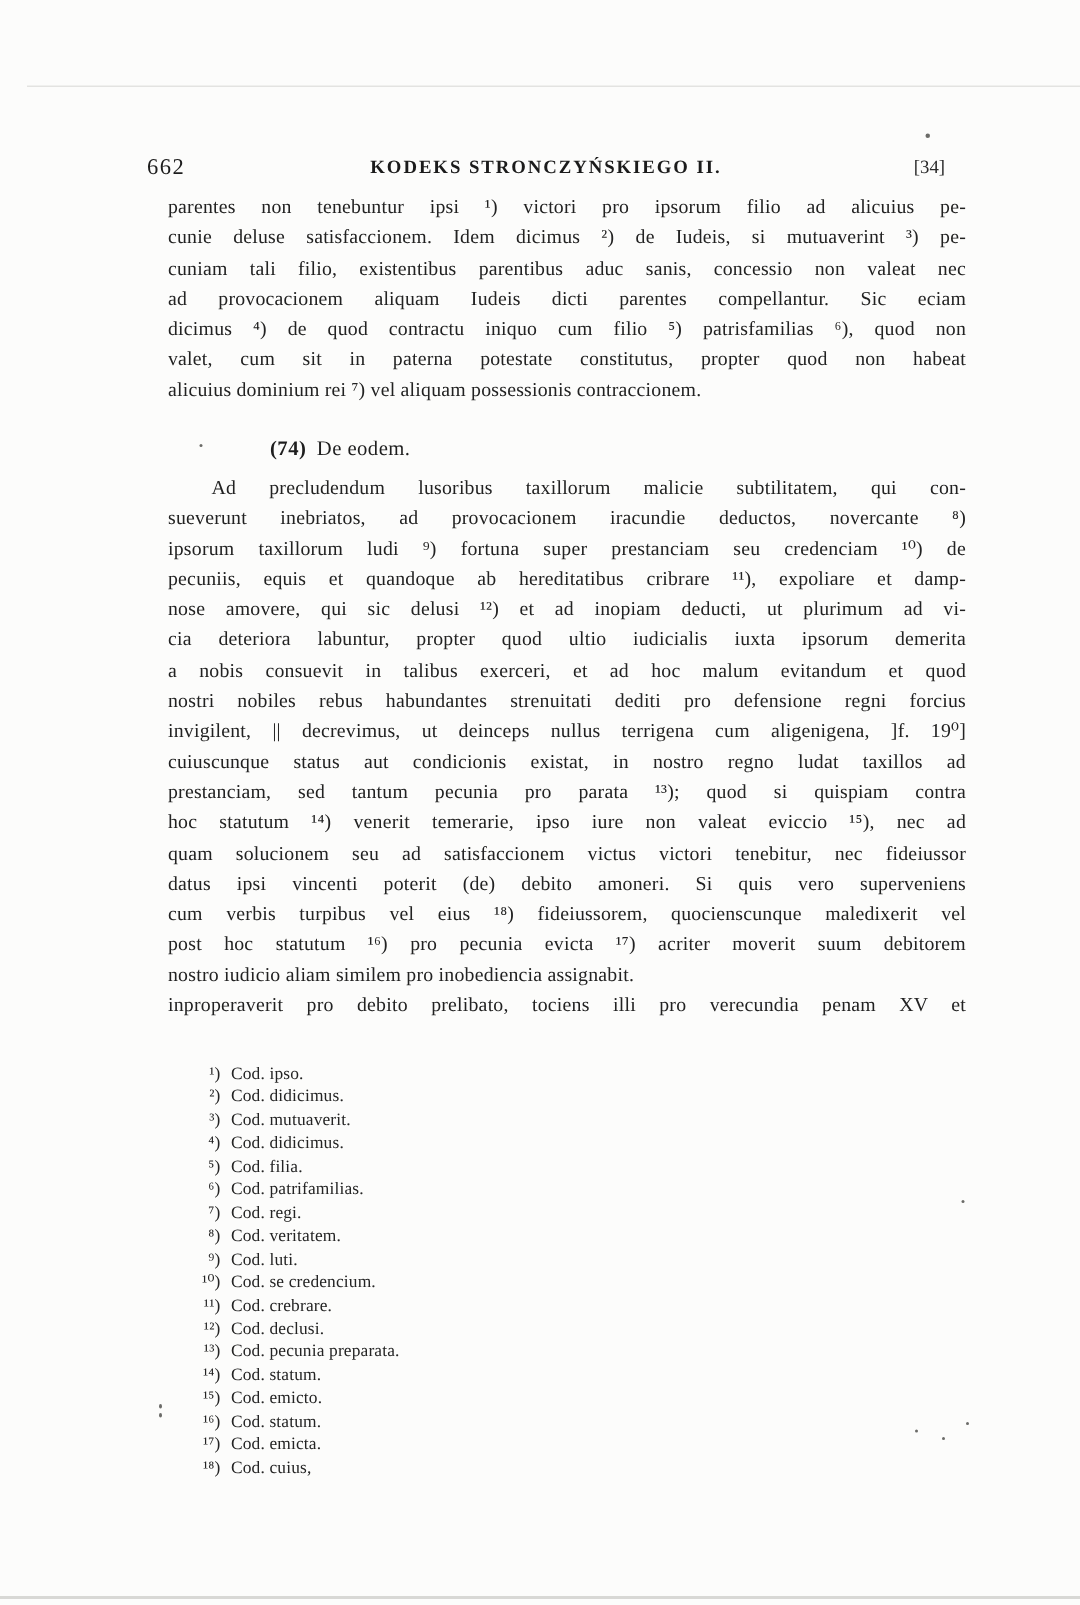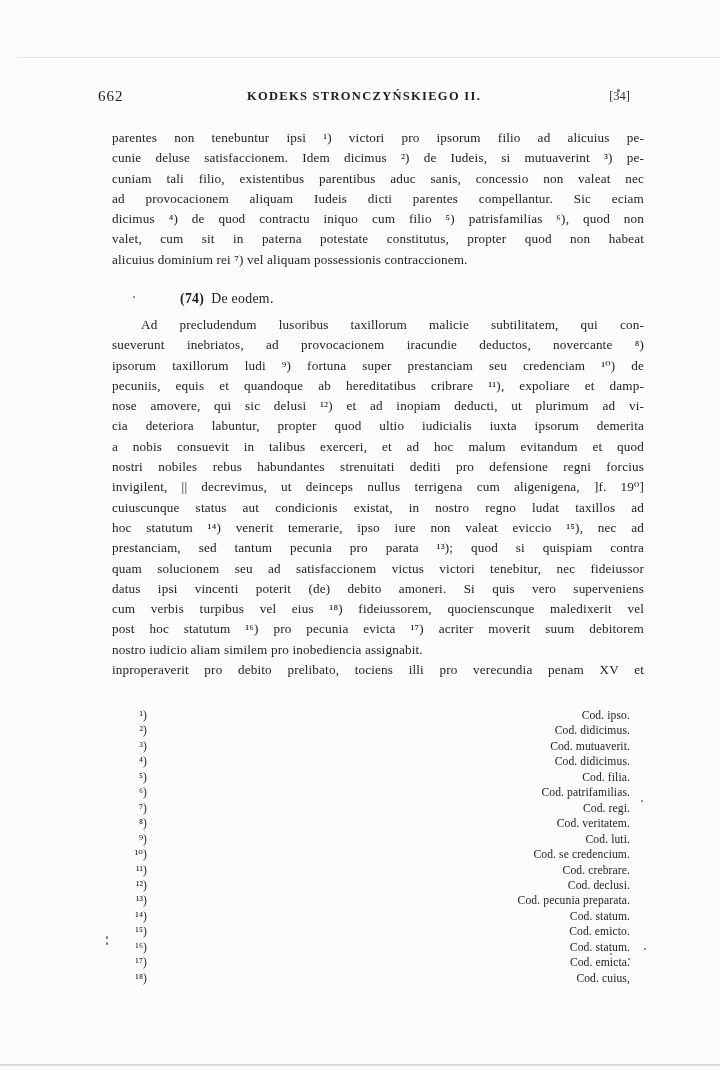--- a/index.html
+++ b/index.html
@@ -17,22 +17,22 @@
     position: absolute; left: 18px; top: 57px; width: 702px; height: 1px;
     background: #e3e3e1;
   }
   .scan-line-bottom {
     position: absolute; left: 0; top: 1064px; width: 720px; height: 2px;
     background: #d8d8d5;
   }
   .speck { position: absolute; background: #6b6b68; border-radius: 50%; }
 
   .header {
-    position: absolute; top: 88px; left: 98px; width: 532px;
-    display: flex; align-items: center;
+    position: absolute; top: 104px; left: 98px; width: 532px;
+    display: flex; align-items: flex-start;
   }
   .header .pgnum {
     width: 70px; font-size: 15px; letter-spacing: 1px; color: #1d1d1d;
   }
   .header .title {
     flex: 1; text-align: center; font-weight: bold; font-size: 12.5px;
     letter-spacing: 1.3px; color: #1b1b1b;
   }
   .header .folio {
     width: 70px; text-align: right; font-size: 12.5px; color: #2a2a2a;
@@ -55,21 +55,21 @@
     font-size: 13.8px; color: #1e1e1e; letter-spacing: 0.3px;
   }
   .heading .hnum { font-weight: bold; margin-right: 7px; }
 
   .footnotes { position: absolute; top: 708px; left: 98px; width: 532px; }
   .fn-row {
     display: flex; align-items: baseline;
     font-size: 11.6px; line-height: 15.45px; letter-spacing: 0.1px; color: #242424;
   }
   .fn-num { width: 56px; text-align: right; padding-right: 7px; box-sizing: border-box; }
-  .fn-text { flex: 1; text-align: right; }
+  .fn-text { flex: 1; }
 </style>
 </head>
 <body>
 
 <div class="page">
 
   <div class="scan-line-top"></div>
   <div class="scan-line-bottom"></div>
 
   <div class="header">
@@ -96,22 +96,22 @@
     <div class="jl indent">Ad precludendum lusoribus taxillorum malicie subtilitatem, qui con-</div>
     <div class="jl">sueverunt inebriatos, ad provocacionem iracundie deductos, novercante ⁸)</div>
     <div class="jl">ipsorum taxillorum ludi ⁹) fortuna super prestanciam seu credenciam ¹⁰) de</div>
     <div class="jl">pecuniis, equis et quandoque ab hereditatibus cribrare ¹¹), expoliare et damp-</div>
     <div class="jl">nose amovere, qui sic delusi ¹²) et ad inopiam deducti, ut plurimum ad vi-</div>
     <div class="jl">cia deteriora labuntur, propter quod ultio iudicialis iuxta ipsorum demerita</div>
     <div class="jl">a nobis consuevit in talibus exerceri, et ad hoc malum evitandum et quod</div>
     <div class="jl">nostri nobiles rebus habundantes strenuitati dediti pro defensione regni forcius</div>
     <div class="jl">invigilent, || decrevimus, ut deinceps nullus terrigena cum aligenigena, ]f. 19⁰]</div>
     <div class="jl">cuiuscunque status aut condicionis existat, in nostro regno ludat taxillos ad</div>
+    <div class="jl">prestanciam, sed tantum pecunia pro parata ¹³); quod si quispiam contra</div>
     <div class="jl">hoc statutum ¹⁴) venerit temerarie, ipso iure non valeat eviccio ¹⁵), nec ad</div>
-    <div class="jl">prestanciam, sed tantum pecunia pro parata ¹³); quod si quispiam contra</div>
     <div class="jl">quam solucionem seu ad satisfaccionem victus victori tenebitur, nec fideiussor</div>
     <div class="jl">datus ipsi vincenti poterit (de) debito amoneri. Si quis vero superveniens</div>
     <div class="jl">cum verbis turpibus vel eius ¹⁸) fideiussorem, quocienscunque maledixerit vel</div>
     <div class="jl">post hoc statutum ¹⁶) pro pecunia evicta ¹⁷) acriter moverit suum debitorem</div>
     <div class="jl last">nostro iudicio aliam similem pro inobediencia assignabit.</div>
     <div class="jl">inproperaverit pro debito prelibato, tociens illi pro verecundia penam XV et</div>
   </div>
 
   <div class="footnotes">
     <div class="fn-row">

